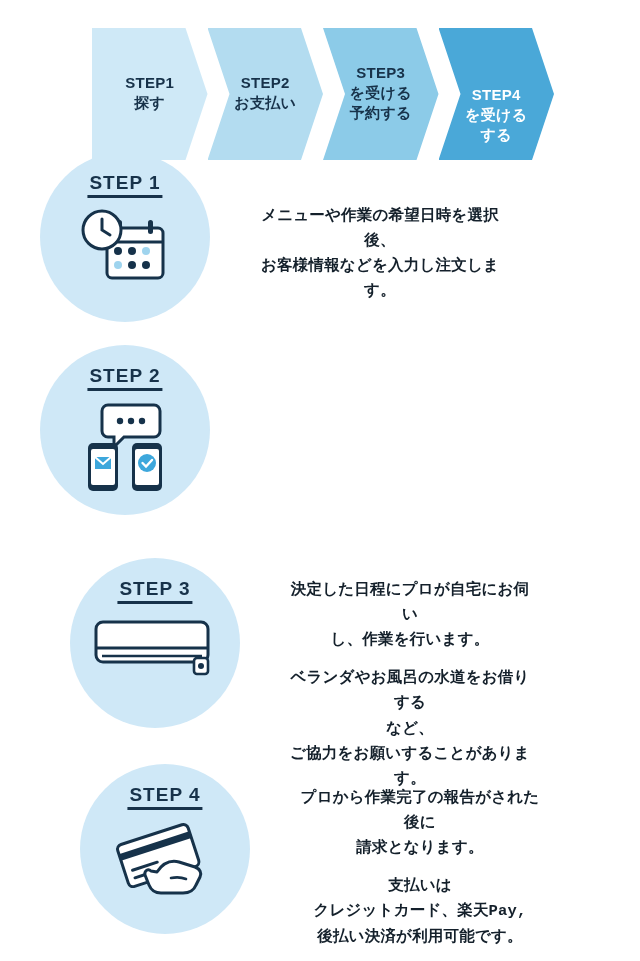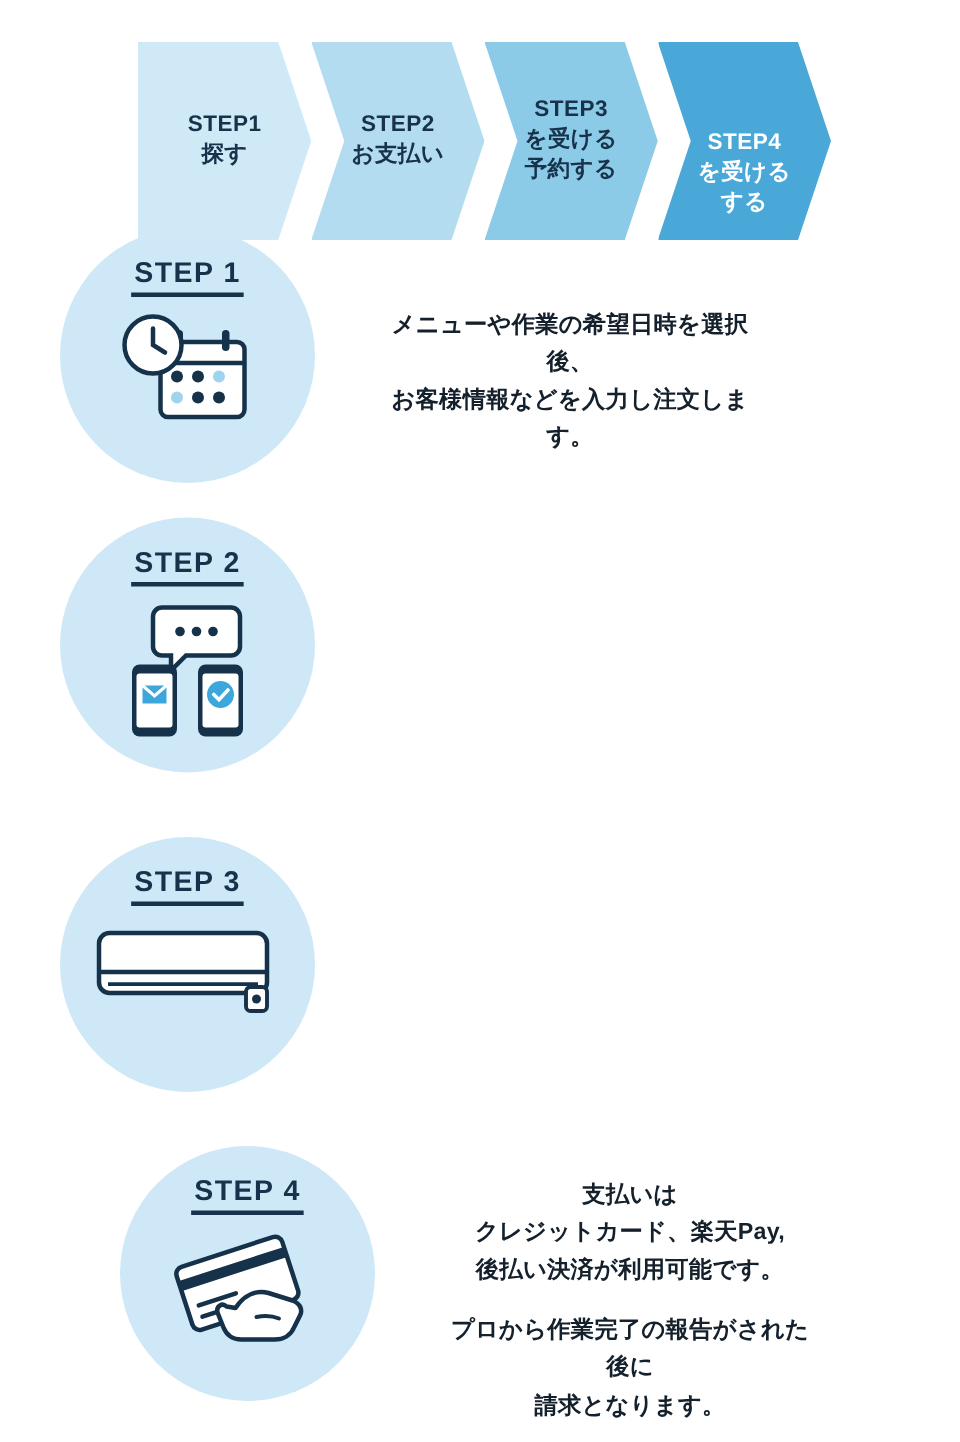--- a/index.html
+++ b/index.html
@@ -122,21 +122,21 @@
   }
   .para {
     font-size: 15.5px;
     line-height: 1.62;
     font-weight: bold;
     color: #14202b;
     text-align: center;
     margin: 0 0 15px 0;
     letter-spacing: .2px;
   }
-  .para:last-child { margin-bottom: 0; }
+  .para:last-child { margin-bottom: 0; font-family: Liberation Mono, monospace; }
 </style>
 </head>
 <body>
 
 <div class="ribbon">
   <div class="chev first" style="--c:#cfe9f7">
     <div class="lbl">
       <div>STEP1</div>
       <div>探す</div>
     </div>
@@ -207,34 +207,38 @@
           <rect x="62" y="44" width="30" height="48" rx="5" fill="#16324a"></rect>
           <rect x="65" y="50" width="24" height="36" rx="2" fill="#ffffff"></rect>
           <circle cx="77" cy="64" r="9" fill="#3da7dc"></circle>
           <path d="M72.5 64 l3.5 3.5 l6 -6.5" stroke="#ffffff" stroke-width="2.4" fill="none" stroke-linecap="round"></path>
         </svg>
       </div>
     </div>
   </div>
 </div>
 
-<div class="row" style="top:558px;">
+<div class="row" style="top:558px;padding-left:30px;">
   <div class="circle-wrap">
     <div class="circle lg">
       <div class="badge">STEP 3</div>
       <div class="art" style="top:56px;">
         <svg width="130" height="66" viewBox="0 0 130 66" fill="none">
           <rect x="6" y="8" width="112" height="40" rx="7" fill="#ffffff" stroke="#16324a" stroke-width="3"></rect>
           <path d="M6 34 H118" stroke="#16324a" stroke-width="3"></path>
           <path d="M12 42 H112" stroke="#16324a" stroke-width="2.5"></path>
           <rect x="104" y="44" width="14" height="16" rx="3" fill="#ffffff" stroke="#16324a" stroke-width="2.6"></rect>
           <circle cx="111" cy="52" r="3" fill="#16324a"></circle>
         </svg>
       </div>
     </div>
+  </div>
+  <div class="text-col" style="padding-top:18px;">
+    <p class="para">決定した日程にプロが自宅にお伺い<br>し、作業を行います。</p>
+    <p class="para">ベランダやお風呂の水道をお借りする<br>など、<br>ご協力をお願いすることがあります。</p>
   </div>
 </div>
 
 <div class="row" style="top:764px;padding-left:40px;">
   <div class="circle-wrap">
     <div class="circle lg">
       <div class="badge">STEP 4</div>
       <div class="art" style="top:52px;">
         <svg width="120" height="86" viewBox="0 0 120 86" fill="none">
           <g transform="rotate(-18 58 38)">
@@ -243,16 +247,16 @@
             <path d="M24 44 H50" stroke="#16324a" stroke-width="3" stroke-linecap="round"></path>
             <path d="M24 52 H42" stroke="#16324a" stroke-width="3" stroke-linecap="round"></path>
           </g>
           <path d="M52 56 c6 -9 14 -12 22 -10 l16 5 c5 2 7 6 5 10 l-4 8 c-2 5 -7 8 -13 8 H56 c-6 0 -10 -3 -12 -8 l-4 -10 c-1 -4 3 -7 6 -4 z" fill="#ffffff" stroke="#16324a" stroke-width="3" stroke-linejoin="round"></path>
           <path d="M66 62 c5 -1 10 -1 15 1" stroke="#16324a" stroke-width="2.6" stroke-linecap="round" fill="none"></path>
         </svg>
       </div>
     </div>
   </div>
   <div class="text-col" style="padding-top:20px;">
+    <p class="para">プロから作業完了の報告がされた後に<br>請求となります。</p>
     <p class="para">支払いは<br>クレジットカード、楽天Pay,<br>後払い決済が利用可能です。</p>
-    <p class="para">プロから作業完了の報告がされた後に<br>請求となります。</p>
   </div>
 </div>
 
 </body></html>

